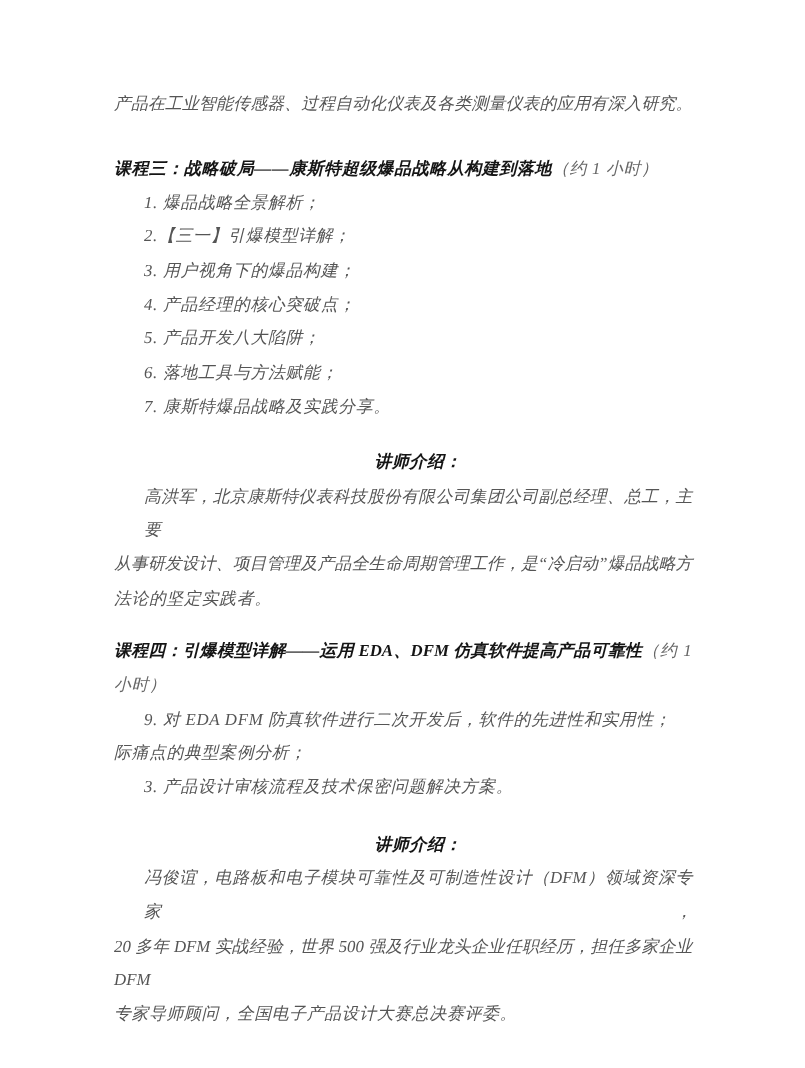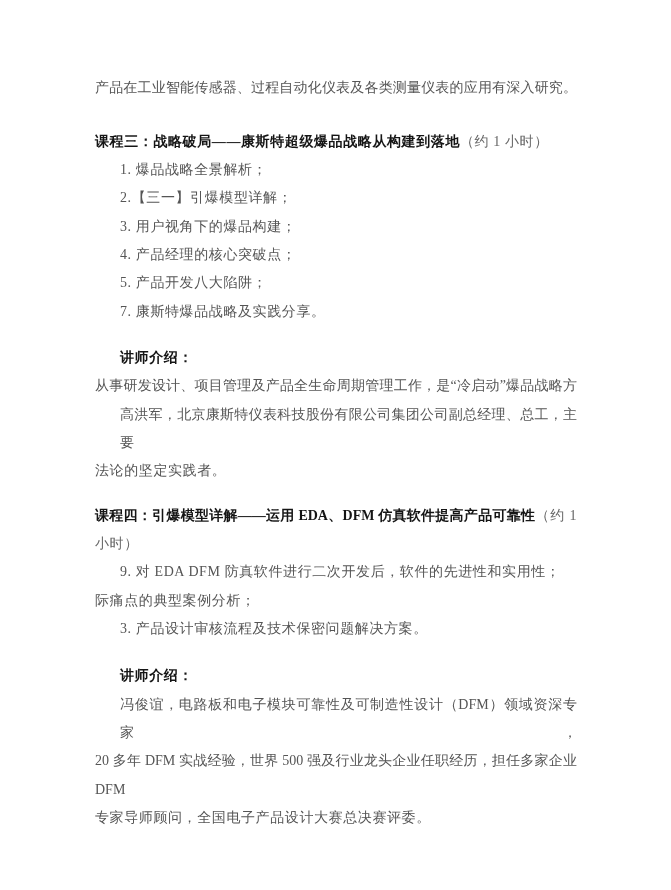--- a/index.html
+++ b/index.html
@@ -20,33 +20,35 @@
     left: 95px;
     top: 74px;
     width: 482px;
   }
   .line {
     font-size: 14px;
     line-height: 28.33px;
     color: #555555;
     letter-spacing: 0.6px;
     white-space: nowrap;
+    font-style: italic;
   }
   .just {
     white-space: normal;
     letter-spacing: 0;
     text-align: justify;
     text-align-last: justify;
   }
   .indent {
     padding-left: 25px;
   }
   .bold {
     font-weight: bold;
     color: #151515;
+    text-align: center;
   }
   .dur {
     font-weight: normal;
     color: #666666;
     letter-spacing: 0.6px;
   }
   
   .course3-heading   { margin-top: 25.5px; }
   .instructor-h1     { margin-top: 18px; }
   .course4-heading   { margin-top: 16px; }
@@ -63,28 +65,29 @@
     <div class="line course3-heading">
       <span class="bold">课程三：战略破局——康斯特超级爆品战略从构建到落地</span><span class="dur">（约 1 小时）</span>
     </div>
 
     <div>
       <div class="line indent">1. 爆品战略全景解析；</div>
       <div class="line indent">2.【三一】引爆模型详解；</div>
       <div class="line indent">3. 用户视角下的爆品构建；</div>
       <div class="line indent">4. 产品经理的核心突破点；</div>
       <div class="line indent">5. 产品开发八大陷阱；</div>
+      <div class="line indent">6. 落地工具与方法赋能；</div>
       <div class="line indent">7. 康斯特爆品战略及实践分享。</div>
     </div>
 
     <div class="line indent bold instructor-h1">讲师介绍：</div>
 
     <div>
+      <div class="line indent just">高洪军，北京康斯特仪表科技股份有限公司集团公司副总经理、总工，主要</div>
       <div class="line just">从事研发设计、项目管理及产品全生命周期管理工作，是“冷启动”爆品战略方</div>
-      <div class="line indent just">高洪军，北京康斯特仪表科技股份有限公司集团公司副总经理、总工，主要</div>
       <div class="line">法论的坚定实践者。</div>
     </div>
 
     <div class="course4-heading">
       <div class="line just">
         <span class="bold">课程四：引爆模型详解——运用 EDA、DFM 仿真软件提高产品可靠性</span><span class="dur">（约 1</span>
       </div>
       <div class="line dur">小时）</div>
     </div>
 

